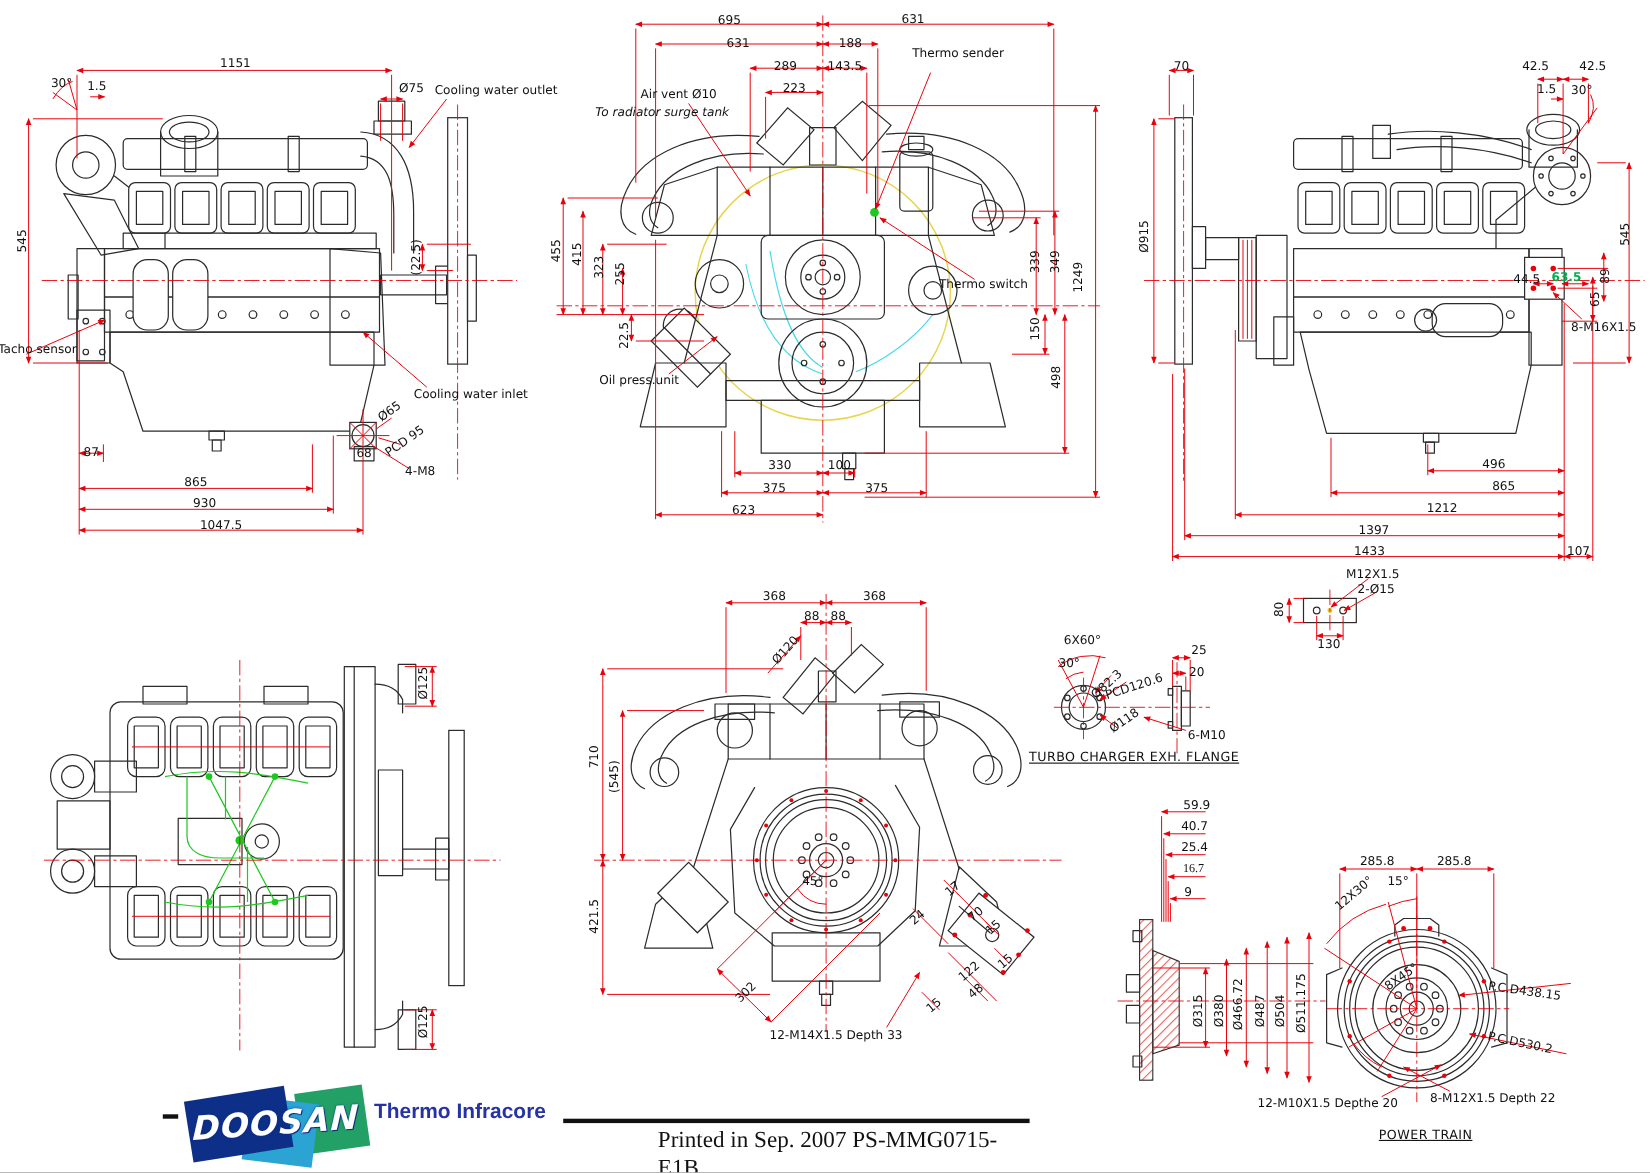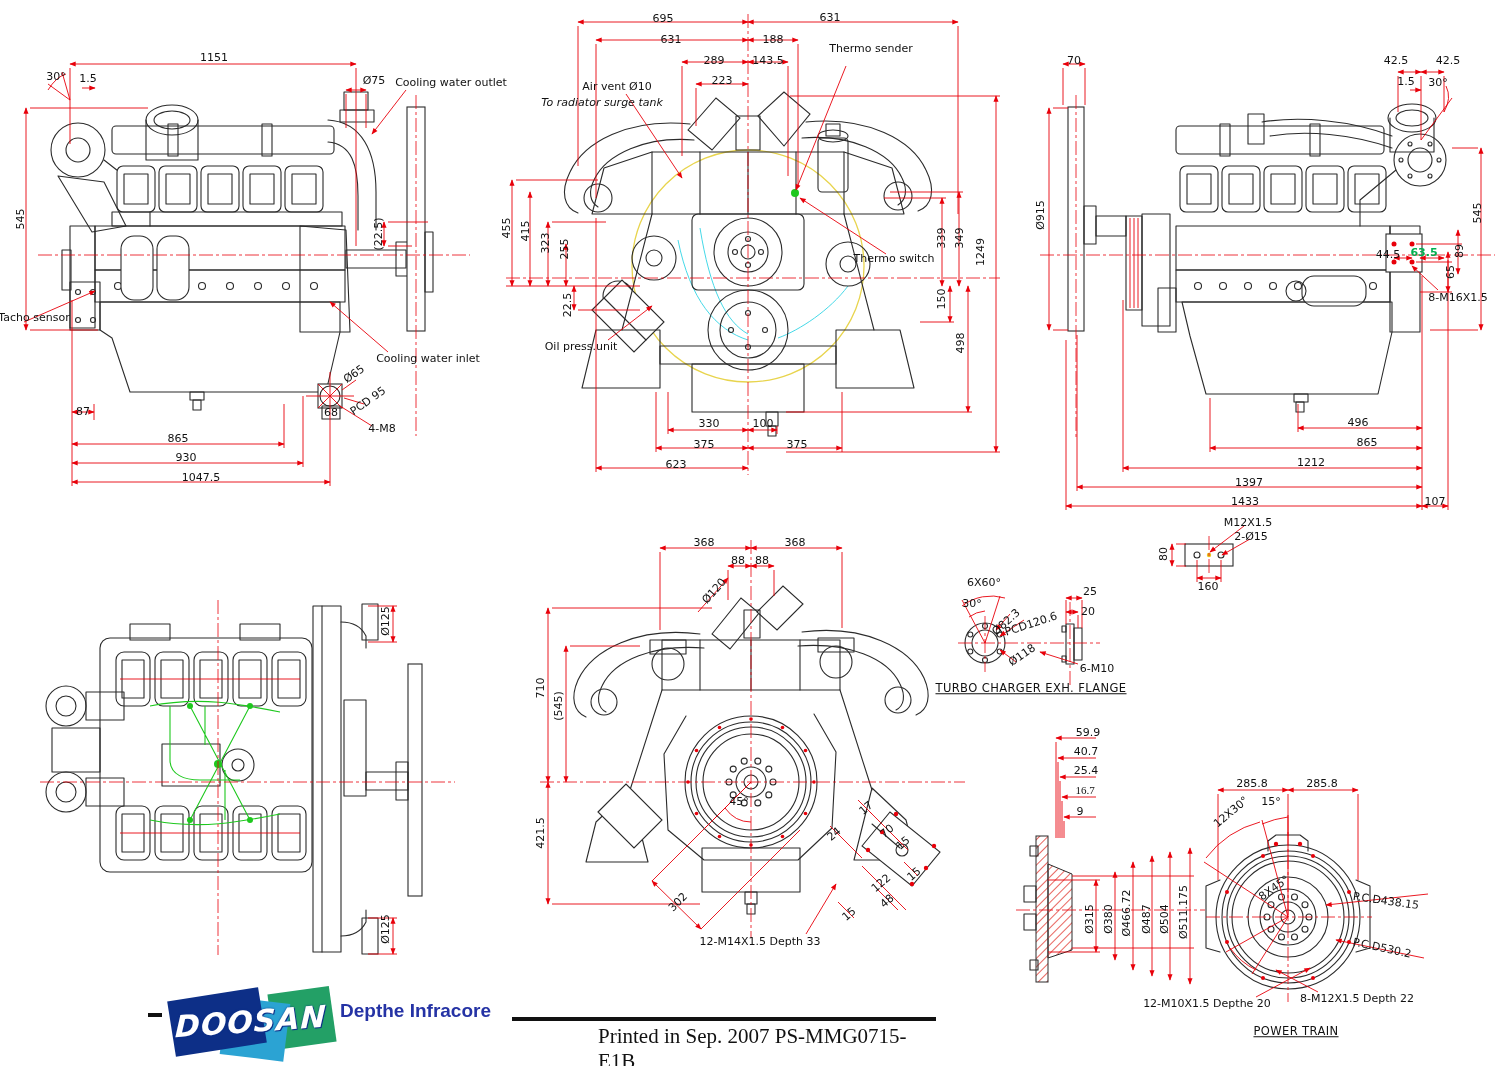--- a/index.html
+++ b/index.html
@@ -684,21 +684,21 @@
       <span class="ann d" style="left: 1458px; top: 297px; transform: translate(-50%, -50%) rotate(0deg);">8-M16X1.5</span>
       <span class="ann d" style="left: 1358px; top: 422px; transform: translate(-50%, -50%) rotate(0deg);">496</span>
       <span class="ann d" style="left: 1367px; top: 442px; transform: translate(-50%, -50%) rotate(0deg);">865</span>
       <span class="ann d" style="left: 1271px; top: 462px; transform: translate(-50%, -50%) rotate(0deg); margin-left: 40px;">1212</span>
       <span class="ann d" style="left: 1249px; top: 482px; transform: translate(-50%, -50%) rotate(0deg);">1397</span>
       <span class="ann d" style="left: 1245px; top: 501px; transform: translate(-50%, -50%) rotate(0deg);">1433</span>
       <span class="ann d" style="left: 1435px; top: 501px; transform: translate(-50%, -50%) rotate(0deg); text-align: center;">107</span>
       <span class="ann d" style="left: 1248px; top: 522px; transform: translate(-50%, -50%) rotate(0deg);">M12X1.5</span>
       <span class="ann d" style="left: 1251px; top: 536px; transform: translate(-50%, -50%) rotate(0deg);">2-Ø15</span>
       <span class="ann d" style="left: 1163px; top: 554px; transform: translate(-50%, -50%) rotate(-90deg);">80</span>
-      <span class="ann d" style="left: 1208px; top: 586px; transform: translate(-50%, -50%) rotate(0deg);">160</span>
+      <span class="ann d" style="left: 1208px; top: 586px; transform: translate(-50%, -50%) rotate(0deg);">130</span>
       <span class="ann d" style="left: 385px; top: 621px; transform: translate(-50%, -50%) rotate(-90deg);">Ø125</span>
       <span class="ann d" style="left: 385px; top: 929px; transform: translate(-50%, -50%) rotate(-90deg);">Ø125</span>
       <span class="ann d" style="left: 704px; top: 542px; transform: translate(-50%, -50%) rotate(0deg);">368</span>
       <span class="ann d" style="left: 795px; top: 542px; transform: translate(-50%, -50%) rotate(0deg);">368</span>
       <span class="ann d" style="left: 738px; top: 560px; transform: translate(-50%, -50%) rotate(0deg);">88</span>
       <span class="ann d" style="left: 762px; top: 560px; transform: translate(-50%, -50%) rotate(0deg);">88</span>
       <span class="ann d" style="left: 714px; top: 591px; transform: translate(-50%, -50%) rotate(-48deg);">Ø120</span>
       <span class="ann d" style="left: 540px; top: 688px; transform: translate(-50%, -50%) rotate(-90deg);">710</span>
       <span class="ann d" style="left: 558px; top: 706px; transform: translate(-50%, -50%) rotate(-90deg);">(545)</span>
       <span class="ann d" style="left: 540px; top: 833px; transform: translate(-50%, -50%) rotate(-90deg);">421.5</span>
@@ -749,17 +749,17 @@
 
 <div class="logo-wrap">
   <svg width="180" height="80" viewBox="0 0 180 80">
     <rect x="106" y="8" width="62" height="56" fill="#23a066" transform="rotate(-8 137 36)"></rect>
     <rect x="58" y="18" width="64" height="58" fill="#2ba3d3" transform="rotate(7 90 47)"></rect>
     <rect x="6" y="12" width="92" height="56" fill="#0d2f87" transform="rotate(-9 52 40)"></rect>
   </svg>
   <span class="logo-text">DOOSAN</span>
 </div>
 
-<span class="company">Depthe Infracore</span>
+<span class="company">Thermo Infracore</span>
 <div class="footer-rule"></div>
 <span class="print-note">Printed in Sep. 2007 PS-MMG0715-E1B</span>
 
 </div>
 
 </body></html>

